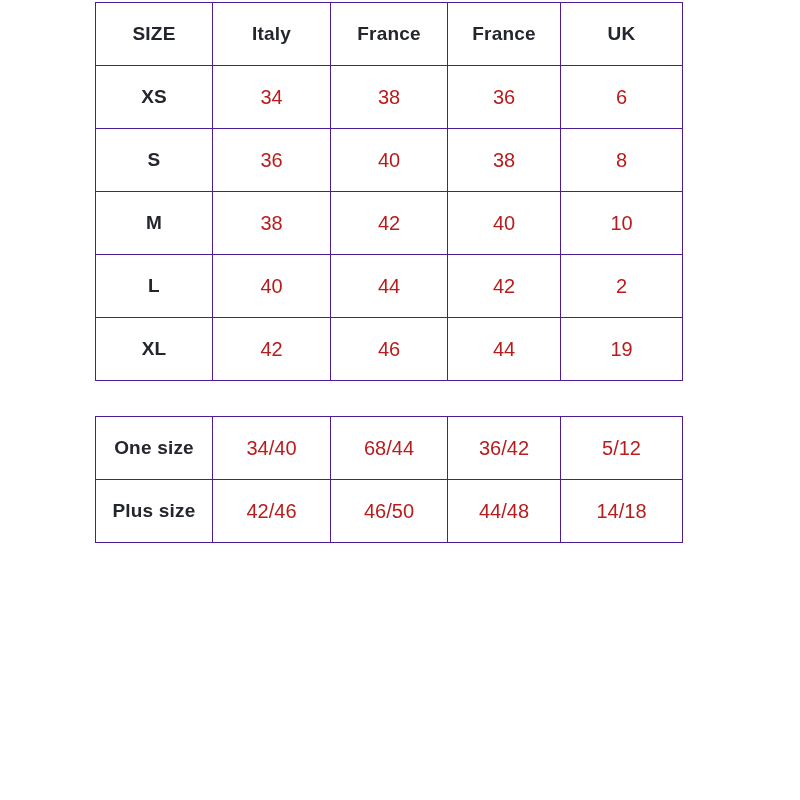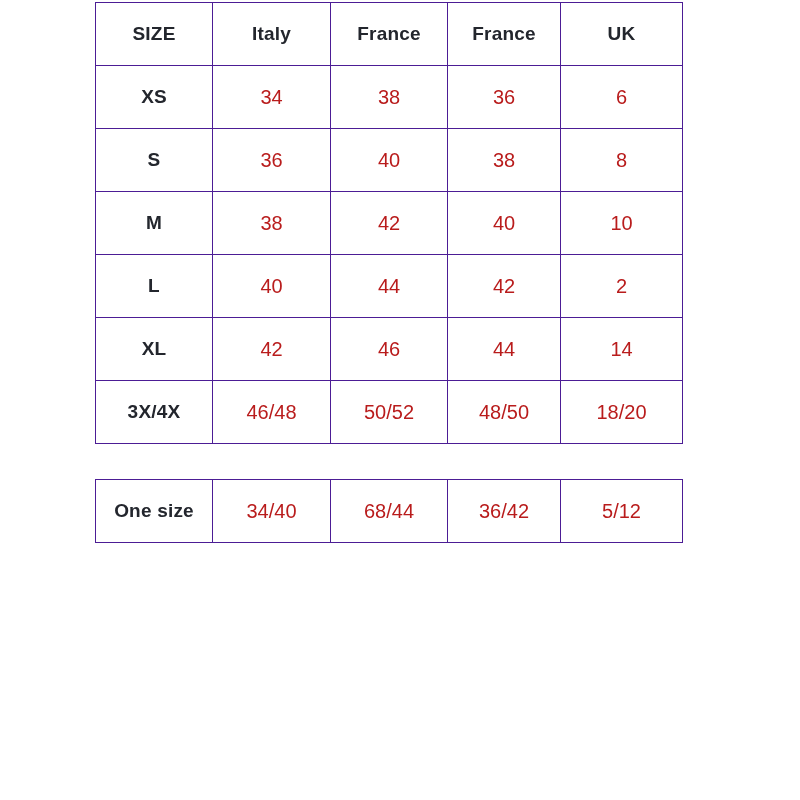--- a/index.html
+++ b/index.html
@@ -107,45 +107,45 @@
         <td class="dc">40</td>
         <td class="dc">44</td>
         <td class="dc">42</td>
         <td class="dc">2</td>
       </tr>
       <tr>
         <td class="rh">XL</td>
         <td class="dc">42</td>
         <td class="dc">46</td>
         <td class="dc">44</td>
-        <td class="dc">14</td>
-      </tr>
-      <tr>
-        <td class="rh">3X/4X</td>
-        <td class="dc">46/48</td>
-        <td class="dc">50/52</td>
-        <td class="dc">48/50</td>
-        <td class="dc">18/20</td>
+        <td class="dc">19</td>
       </tr>
     </tbody>
       </table>
 
     <table class="size-table second">
       <colgroup>
         <col style="width:117px">
           <col style="width:118px">
           <col style="width:117px">
           <col style="width:113px">
           <col style="width:122px">
       </colgroup>
       <tbody>
           <tr>
         <td class="rh">One size</td>
         <td class="dc">34/40</td>
         <td class="dc">68/44</td>
         <td class="dc">36/42</td>
         <td class="dc">5/12</td>
       </tr>
+      <tr>
+        <td class="rh">Plus size</td>
+        <td class="dc">42/46</td>
+        <td class="dc">46/50</td>
+        <td class="dc">44/48</td>
+        <td class="dc">14/18</td>
+      </tr>
     </tbody>
       </table>
 
   </div>
 </div>
 
 </body></html>

